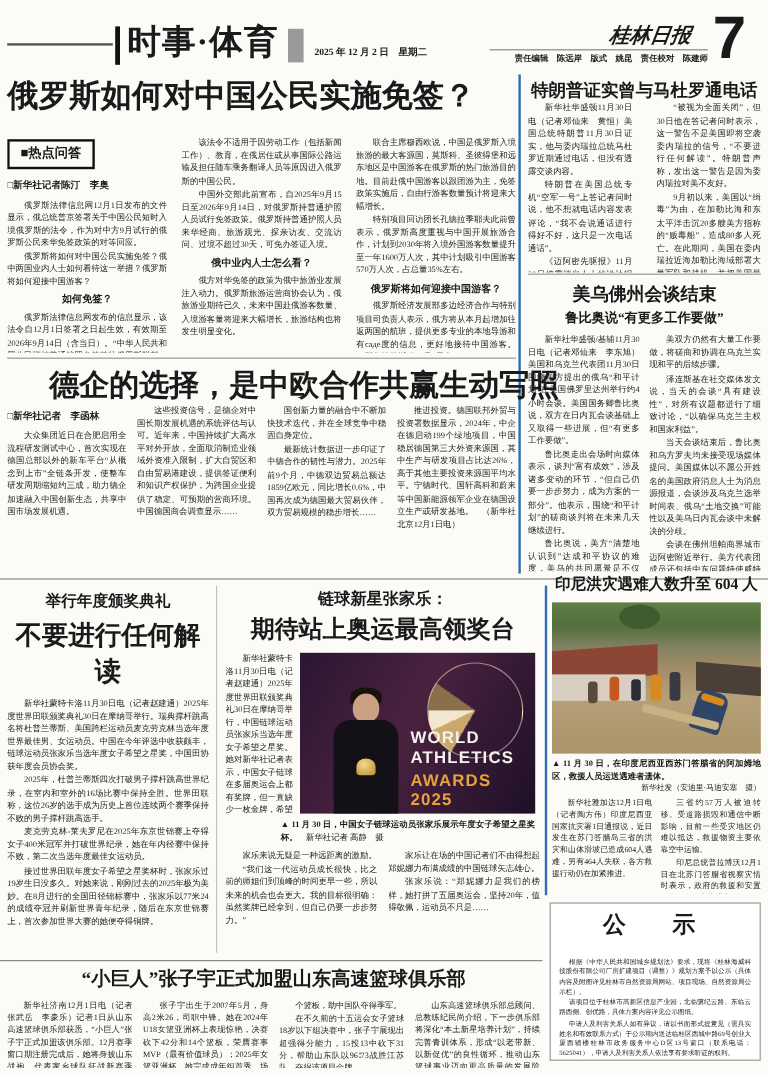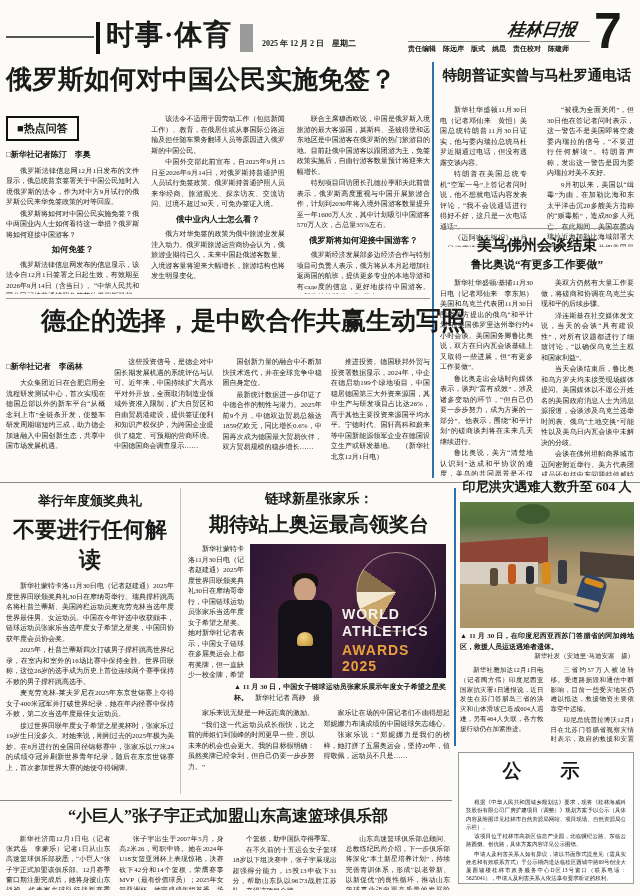--- a/index.html
+++ b/index.html
@@ -6,21 +6,21 @@
   body{background:#e8e8e6;font-family:"Liberation Serif","DejaVu Serif",serif;}
   .page{position:relative;width:640px;height:896px;background:#fcfbf8;margin:0 auto;overflow:hidden;color:#1a1a1a;}
   
   .hdr-line{position:absolute;background:#555;}
   .hdr-bar{position:absolute;left:96px;top:22px;width:4px;height:32px;background:#111;}
   .hdr-title{position:absolute;left:106px;top:16px;font-size:28px;font-weight:900;letter-spacing:1px;white-space:nowrap;}
   .hdr-box{position:absolute;left:240px;top:24px;width:13px;height:28px;background:#9a9a9a;}
   .hdr-date{position:absolute;left:262px;top:38px;font-size:8px;font-weight:700;white-space:nowrap;}
   .hdr-masthead{position:absolute;left:508px;top:18px;font-size:17px;font-weight:900;font-style:italic;transform:skewX(-8deg);white-space:nowrap;}
   .hdr-page{position:absolute;left:594px;top:2px;font-size:50px;font-weight:900;font-family:"Liberation Sans",sans-serif;}
-  .hdr-staff{position:absolute;left:408px;top:44px;width:182px;font-size:7px;font-weight:700;white-space:nowrap;}
+  .hdr-staff{position:absolute;left:408px;top:44px;width:182px;font-size:7px;font-weight:700;text-align:right;white-space:nowrap;}
   
   .hline{position:absolute;height:1px;background:#999;}
   .vline{position:absolute;width:2px;background:#2e6fae;}
   .vline.gray{width:1px;background:#c2c2c2;}
   
   .col{flex:1;overflow:hidden;text-align:justify;}
   .cols{display:flex;}
   .para{text-indent:2em;margin:0 0 1px 0;}
   .subhead{text-align:center;font-weight:900;font-size:1.2em;margin:4px 0 3px 0;text-indent:0;}
   .byline{font-weight:700;font-size:8px;margin:4px 0 5px 0;}
@@ -97,21 +97,21 @@
         <div class="para">特别项目回访团长孔德拉季耶夫此前曾表示，俄罗斯高度重视与中国开展旅游合作，计划到2030年将入境外国游客数量提升至一年1600万人次，其中计划吸引中国游客570万人次，占总量35%左右。</div>
         <div class="subhead">俄罗斯将如何迎接中国游客？</div>
         <div class="para">俄罗斯经济发展部多边经济合作与特别项目司负责人表示，俄方将从本月起增加往返两国的航班，提供更多专业的本地导游和有саде度的信息，更好地接待中国游客。　（新华社莫斯科12月1日电）</div>
       </div>
   </div>
 
   <div class="vline" style="left:432px;top:62px;height:416px;"></div>
 
   <div class="sec" style="left:440px;top:66px;width:194px;">
     <div class="h-center" style="font-size:14.5px;white-space:nowrap;">特朗普证实曾与马杜罗通电话</div>
-    <div class="cols" style="gap:20px;height:142px;margin-top:20px;">
+    <div class="cols" style="gap:20px;height:142px;margin-top:0;">
       <div class="col small7">
           <div class="para">新华社华盛顿11月30日电（记者邓仙来　黄恒）美国总统特朗普11月30日证实，他与委内瑞拉总统马杜罗近期通过电话，但没有透露交谈内容。</div>
           <div class="para">特朗普在美国总统专机“空军一号”上答记者问时说，他不想就电话内容发表评论，“我不会说通话进行得好不好，这只是一次电话通话”。</div>
           <div class="para">《迈阿密先驱报》11月30日披露消息人士的说法报道，白宫在电话中要求马杜罗立即辞职，以换取他和家人安全离开委内瑞拉。马杜罗拒绝立即辞职，要求对他本人及其家人和支持者实行赦免等。</div>
         </div>
       <div class="col small7">
           <div class="para">“被视为全面关闭”，但30日他在答记者问时表示，这一警告不是美国即将空袭委内瑞拉的信号，“不要进行任何解读”。特朗普声称，发出这一警告是因为委内瑞拉对美不友好。</div>
           <div class="para">9月初以来，美国以“缉毒”为由，在加勒比海和东太平洋击沉20多艘美方指称的“贩毒船”，造成80多人死亡。在此期间，美国在委内瑞拉近海加勒比海域部署大量军队和战机，并把美国最大的航空母舰“杰拉尔德·R·福特”号部署到这一地区。特朗普在向美军发表感恩节讲话时称，美国可能“很快”采取行动，打击委内瑞拉的“贩毒分子”。</div>
         </div>
     </div>
@@ -133,21 +133,21 @@
           <div class="para">当天会谈结束后，鲁比奥和乌方罗夫均未接受现场媒体提问。美国媒体以不愿公开姓名的美国政府消息人士为消息源报道，会谈涉及乌克兰选举时间表、俄乌“土地交换”可能性以及美乌日内瓦会谈中未解决的分歧。</div>
           <div class="para">会谈在佛州坦帕商界城市迈阿密附近举行。美方代表团成员还包括中东问题特使威特科夫和总统高级顾问的女婿库什纳。</div>
         </div>
     </div>
   </div>
 
   <div class="hline" style="left:6px;top:298px;width:424px;"></div>
 
   <div class="sec" style="left:6px;top:304px;width:424px;">
     <div class="h-center" style="font-size:25px;white-space:nowrap;margin-left:35px;">德企的选择，是中欧合作共赢生动写照</div>
-    <div class="cols" style="gap:9px;height:138px;margin-top:20px;">
+    <div class="cols" style="gap:9px;height:138px;margin-top:0;">
       <div class="col small7">
         <div class="byline">□新华社记者　李函林</div>
         <div>
             <div class="para">大众集团近日在合肥启用全流程研发测试中心，首次实现在德国总部以外的新车平台“从概念到上市”全链条开发，使整车研发周期缩短约三成，助力德企加速融入中国创新生态，共享中国市场发展机遇。</div>
           </div>
       </div>
       <div class="col small7">
           <div class="para">这些投资信号，是德企对中国长期发展机遇的系统评估与认可。近年来，中国持续扩大高水平对外开放，全面取消制造业领域外资准入限制，扩大自贸区和自由贸易港建设，提供签证便利和知识产权保护，为跨国企业提供了稳定、可预期的营商环境。中国德国商会调查显示……</div>
         </div>
       <div class="col small7">

